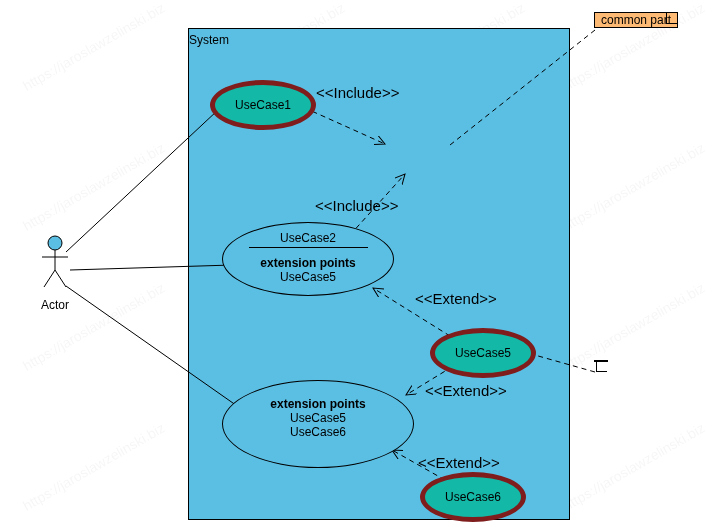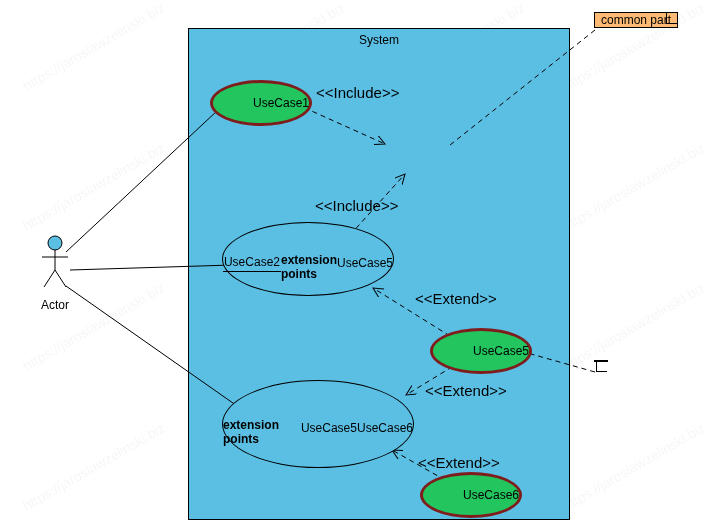--- a/index.html
+++ b/index.html
@@ -1,26 +1,26 @@
 <!DOCTYPE html>
 <html><head>
 <meta charset="utf-8">
 <style>
   html,body{margin:0;padding:0;width:726px;height:527px;font-family:Arial,Helvetica,sans-serif;font-size:12px;color:#000;background:#fff;overflow:hidden}
   .canvas{position:relative;width:726px;height:527px}
   .wm{position:absolute;inset:0;pointer-events:none;overflow:hidden}
   .wm span{position:absolute;color:rgba(0,0,0,.04);font-size:14px;white-space:nowrap;transform:rotate(-30deg);transform-origin:0 0}
   .system{position:absolute;left:188px;top:28px;width:380px;height:490px;background:#5bbfe4;border:1px solid #000}
-  .system-title{position:absolute;top:4px;left:0;right:0;text-align:center}
+  .system-title{position:absolute;top:4px;left:0;right:0;}
   .actor{position:absolute;left:30px;top:235px;width:50px;text-align:center}
   .actor svg{display:block;margin:0 auto}
   .actor .lbl{margin-top:8px}
-  .usecase{position:absolute;border:3px solid #7f1d1d;border-radius:50%;background:#22c55e;display:flex;align-items:center;justify-content:flex-end;text-align:center}
+  .usecase{position:absolute;border:5px solid #7f1d1d;border-radius:50%;background:#14b8a6;display:flex;align-items:center;justify-content:center;text-align:center}
   .ucbig{position:absolute;border:1px solid #000;border-radius:50%;background:#5bbfe4}
-  .ucbig .inner{position:absolute;inset:0;display:flex;flex-direction:row;align-items:center;justify-content:flex-start;padding-top:8px}
+  .ucbig .inner{position:absolute;inset:0;display:flex;flex-direction:column;align-items:center;justify-content:flex-start;padding-top:8px}
   .ucbig .namecell{border-bottom:1px solid #000;width:70%;text-align:center;padding-bottom:2px}
   .ucbig .ephead{font-weight:bold;margin-top:8px}
   .note{position:absolute;background:#fdba74;border:1px solid #000;padding:0 6px}
   .note-fold{position:absolute;top:0;right:0;width:10px;height:10px;border-left:1px solid #000;border-bottom:1px solid #000}
   .stereo{position:absolute;font-size:15px}
   svg.edges{position:absolute;left:0;top:0;width:726px;height:527px;pointer-events:none}
 </style>
 </head>
 <body>
 

